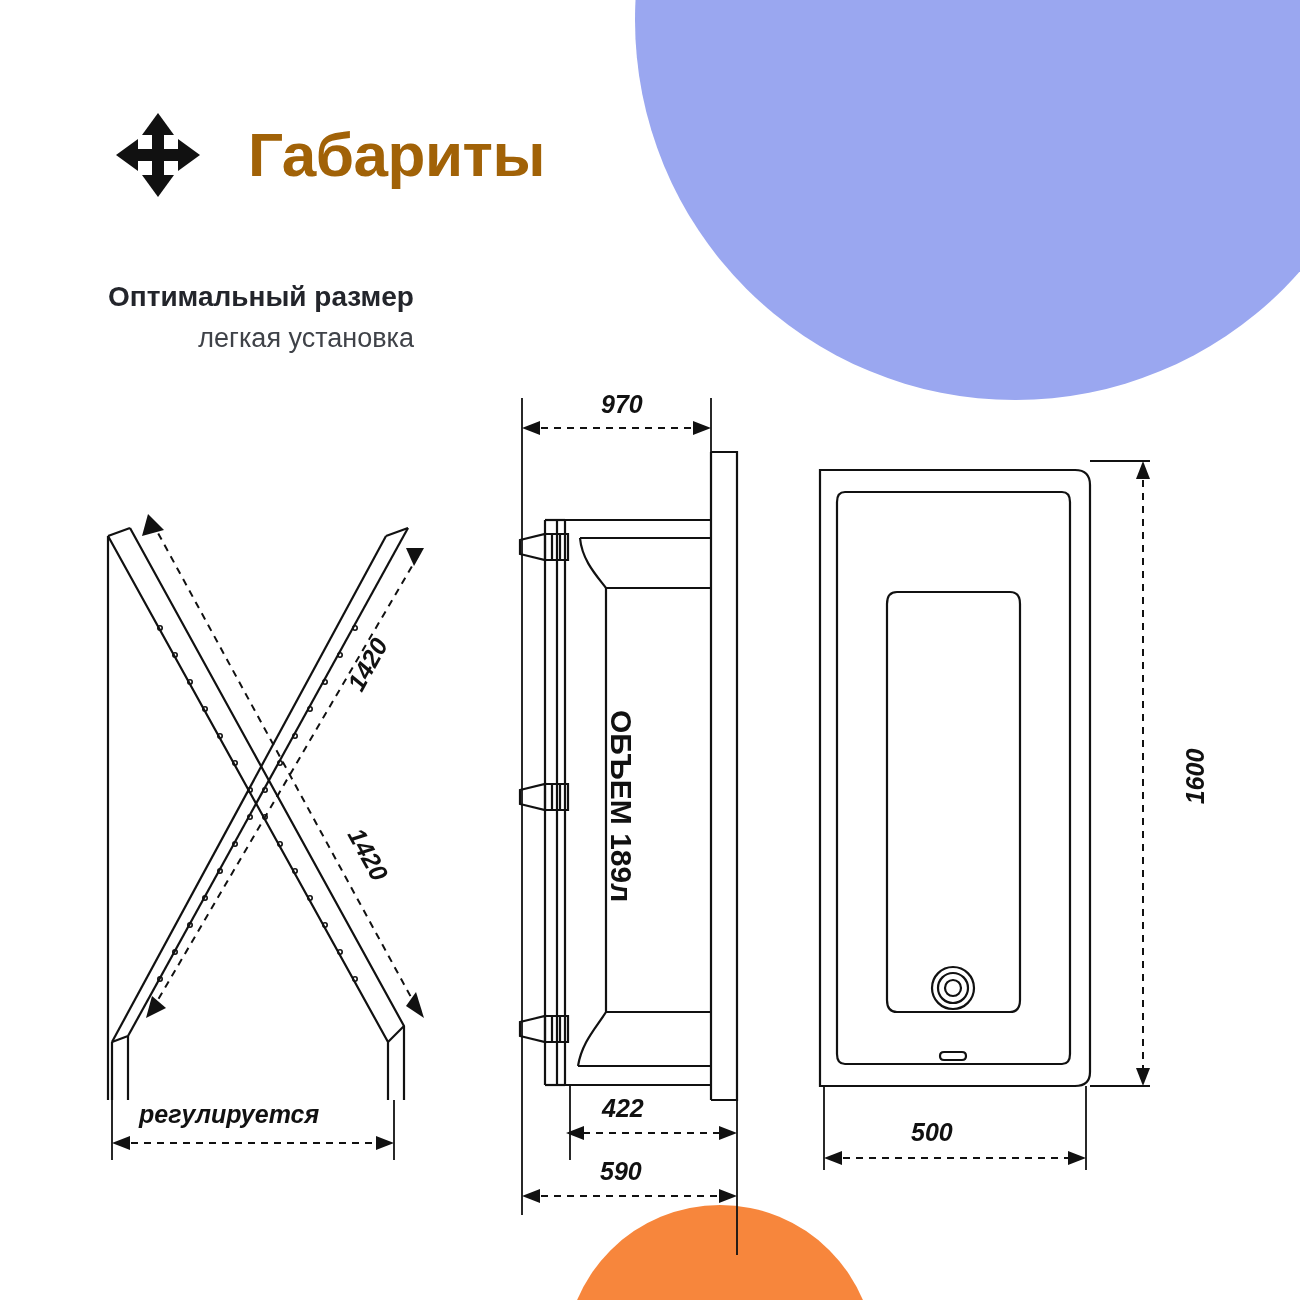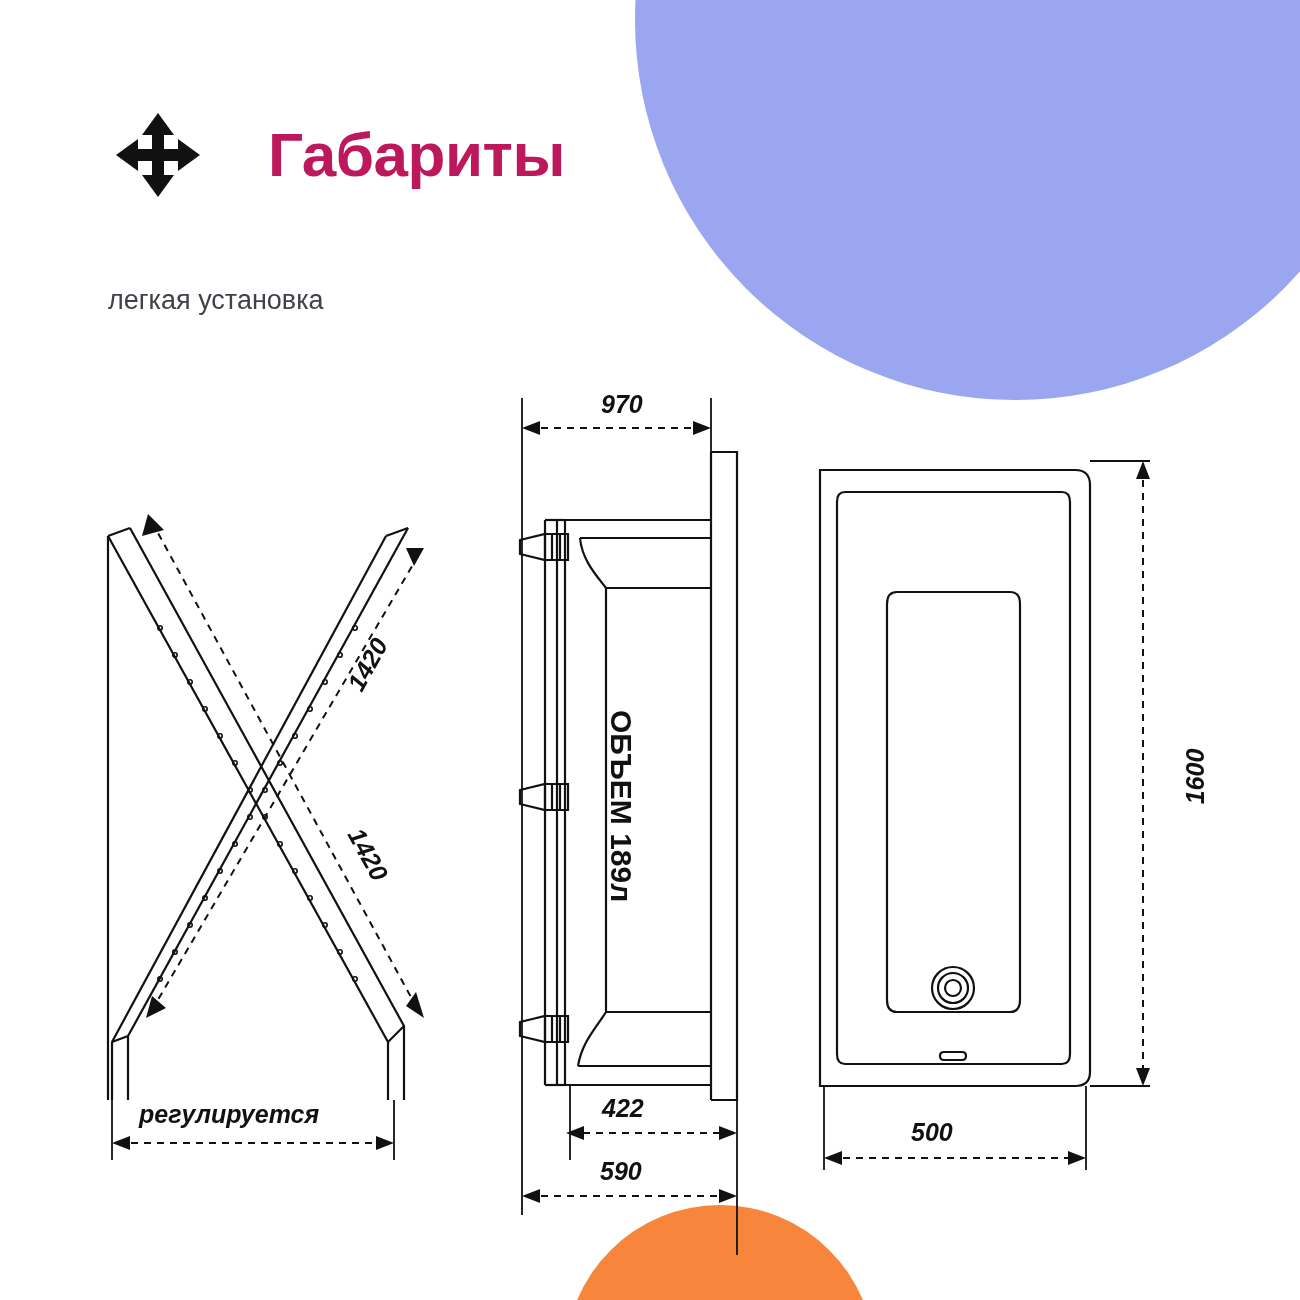--- a/index.html
+++ b/index.html
@@ -50,23 +50,23 @@
     align-items: center;
   }
   .move-icon {
     width: 100px;
     height: 100px;
     flex: none;
   }
   .header-title {
     font-size: 62px;
     font-weight: bold;
-    color: #be185d;
+    color: #a16207;
     letter-spacing: -0.5px;
-    margin-left: 60px;
+    margin-left: 40px;
     line-height: 1;
   }
   .subtitle-block {
     position: absolute;
     left: 108px;
     top: 278px;
   }
   .subtitle-main {
     font-size: 28px;
     font-weight: bold;
@@ -124,20 +124,21 @@
         <polygon points="8,50 30,34 30,66"></polygon>
         <polygon points="92,50 70,34 70,66"></polygon>
         <rect x="44" y="30" width="12" height="40"></rect>
         <rect x="30" y="44" width="40" height="12"></rect>
       </g>
     </svg>
     <div class="header-title">Габариты</div>
   </div>
 
   <div class="subtitle-block">
+    <div class="subtitle-main">Оптимальный размер</div>
     <div class="subtitle-sub">легкая установка</div>
   </div>
 
   <div class="drawing">
 
     <svg width="1300" height="1300" viewBox="0 0 1300 1300" style="position:absolute;left:0;top:0;">
       <g fill="none" stroke="#111111" stroke-width="2.2" stroke-linecap="butt">
 
         <g>
 

